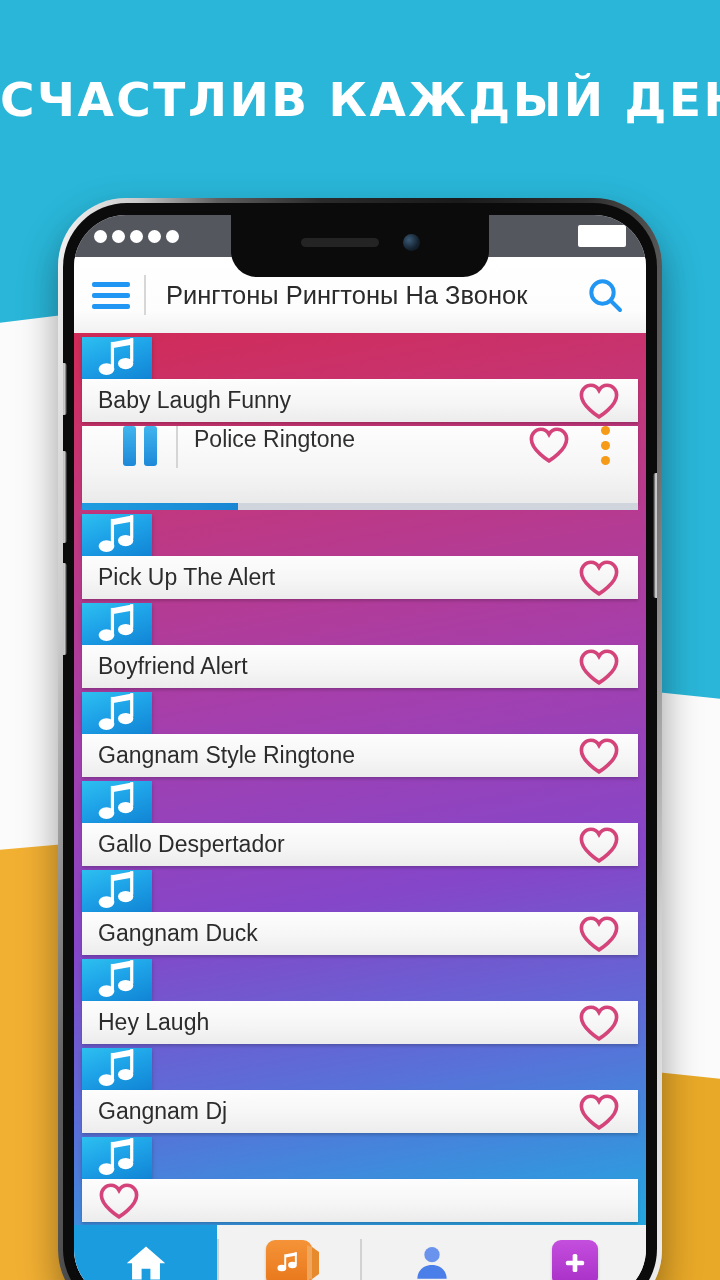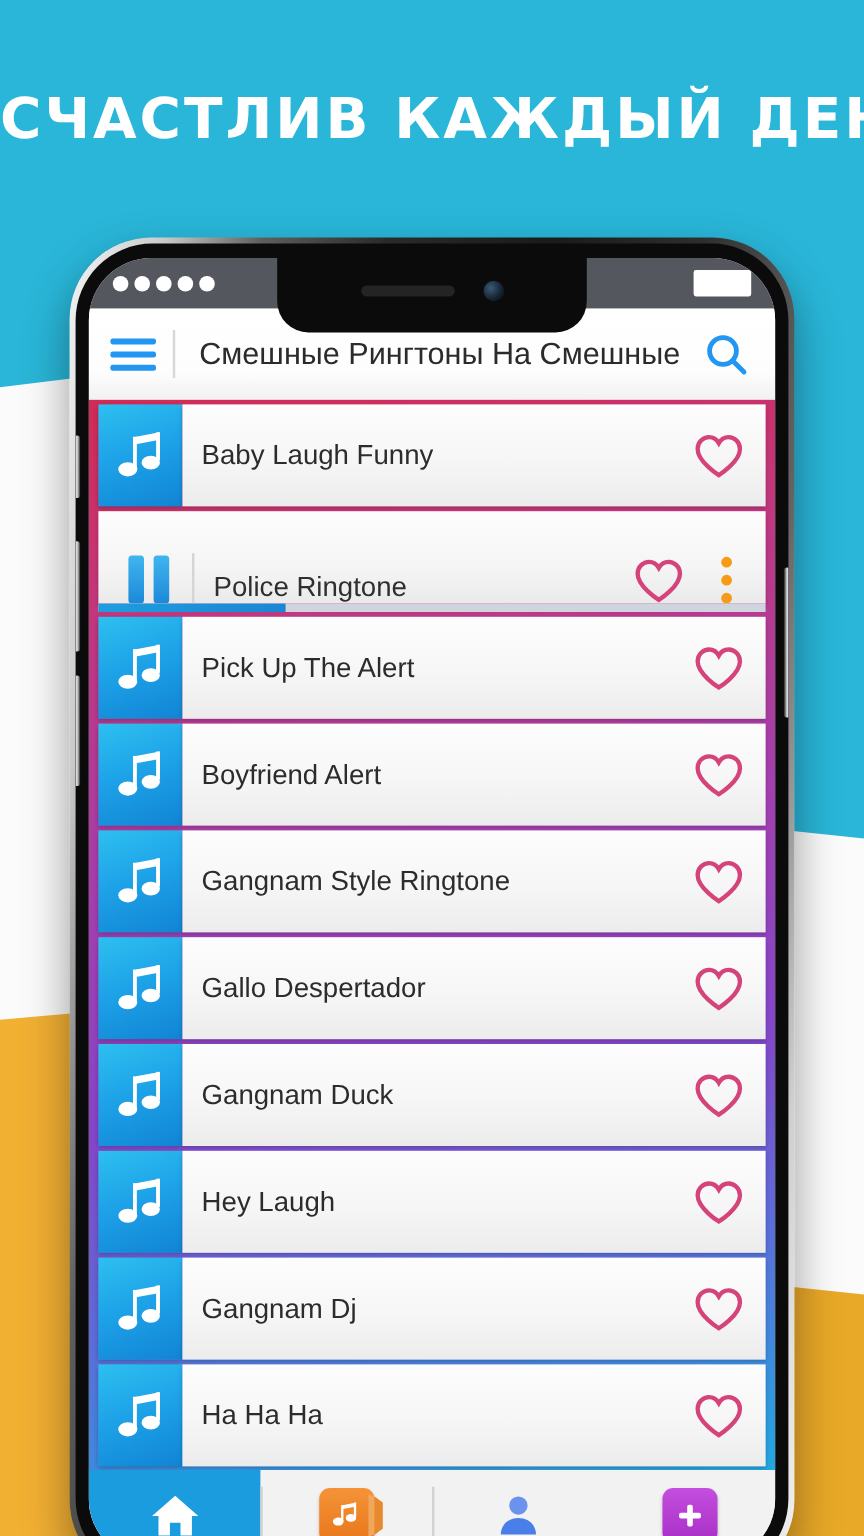--- a/index.html
+++ b/index.html
@@ -166,20 +166,21 @@
         #5a6fd8 80%,
         #22a7e0 100%);
     padding: 4px 8px 0 8px;
   }
   .row {
     display: flex;
     align-items: stretch;
     height: 85px;
     margin-bottom: 4px;
     position: relative;
+    flex-direction: column;
   }
   .icon-box {
     flex: none;
     width: 70px;
     background: linear-gradient(160deg,#2dc0f0 0%,#1ea3e8 45%,#1184d4 100%);
     display: flex; align-items: center; justify-content: center;
     box-shadow: 0 2px 4px rgba(0,0,0,.25);
   }
   .note { width: 40px; height: 42px; }
   .rowbody {
@@ -194,23 +195,23 @@
     font-size: 23px;
     color: #2c2c2c;
     white-space: nowrap; overflow: hidden;
   }
   .heart { width: 42px; height: 38px; flex: none; }
 
   
   .row.playing { flex-direction: column; height: 84px; margin-bottom: 4px; }
   .playrow {
     flex: 1;
-    display: flex; align-items: flex-end;
+    display: flex; align-items: flex-start;
     background: linear-gradient(180deg,#fdfdfd 0%,#f5f5f5 60%,#eaeaea 100%);
-    padding: 0 16px 0 14px;
+    padding: 0 16px 0 30px;
     box-shadow: 0 2px 3px rgba(0,0,0,.2);
   }
   .pause { flex: none; width: 56px; display: flex; gap: 8px; justify-content: center; }
   .pause i { display:block; width: 13px; height: 40px; border-radius: 3px; background: linear-gradient(180deg,#3fb6ef,#1d88d8); }
   .pdiv { width: 2px; height: 42px; background: #d5d5d5; margin: 0 16px 0 8px; }
   .ptitle { flex: 1; font-size: 23px; color: #2f2f2f; }
   .kebab { width: 34px; display:flex; flex-direction:column; align-items:center; gap:6px; margin-left: 18px; flex:none; }
   .kebab i { display:block; width: 9px; height: 9px; border-radius: 50%; background: #f59b17; }
   .progress { height: 7px; background: #cfd4dd; width: 100%; }
   .progress > span { display:block; height: 100%; background: linear-gradient(90deg,#1f9de0,#1a86d3); }
@@ -276,21 +277,21 @@
           <div class="batt"></div>
         </div>
 
         <div class="appbar">
           <div class="hamburger">
             <span></span>
               <span></span>
               <span></span>
           </div>
           <div class="vdiv"></div>
-          <div class="apptitle">Смешные Рингтоны На Смешные</div>
+          <div class="apptitle">Рингтоны Рингтоны На Звонок</div>
           <div class="searchbtn">
             <svg viewBox="0 0 24 24" fill="none" stroke="#2196f3" stroke-width="2.4" stroke-linecap="round">
               <circle cx="10.5" cy="10.5" r="6.7"></circle>
               <line x1="15.6" y1="15.6" x2="21" y2="21"></line>
             </svg>
           </div>
         </div>
 
         <div class="list">
 
@@ -464,21 +465,20 @@
             <div class="icon-box">
               <svg class="note" viewBox="0 0 32 34" fill="#ffffff">
                   <path d="M13 4 L29 1 L29 6 L13 9 Z"></path>
                   <rect x="11" y="4" width="2.6" height="21"></rect>
                   <rect x="26.6" y="1" width="2.6" height="19"></rect>
                   <ellipse cx="7.5" cy="26" rx="6.4" ry="4.8"></ellipse>
                   <ellipse cx="23" cy="21.5" rx="6.2" ry="4.6"></ellipse>
                 </svg>
             </div>
             <div class="rowbody">
-              <div class="rowtitle">Ha Ha Ha</div>
               <svg class="heart" viewBox="0 0 24 22" fill="none" stroke="#d4447a" stroke-width="2.1">
                   <path d="M12 20.2 C12 20.2 1.8 13.9 1.8 7.6 C1.8 4.1 4.5 1.9 7.3 1.9 C9.6 1.9 11.2 3.4 12 4.8 C12.8 3.4 14.4 1.9 16.7 1.9 C19.5 1.9 22.2 4.1 22.2 7.6 C22.2 13.9 12 20.2 12 20.2 Z"></path>
                 </svg>
             </div>
           </div>
 
         </div>
 
         <div class="bottomnav">
 

